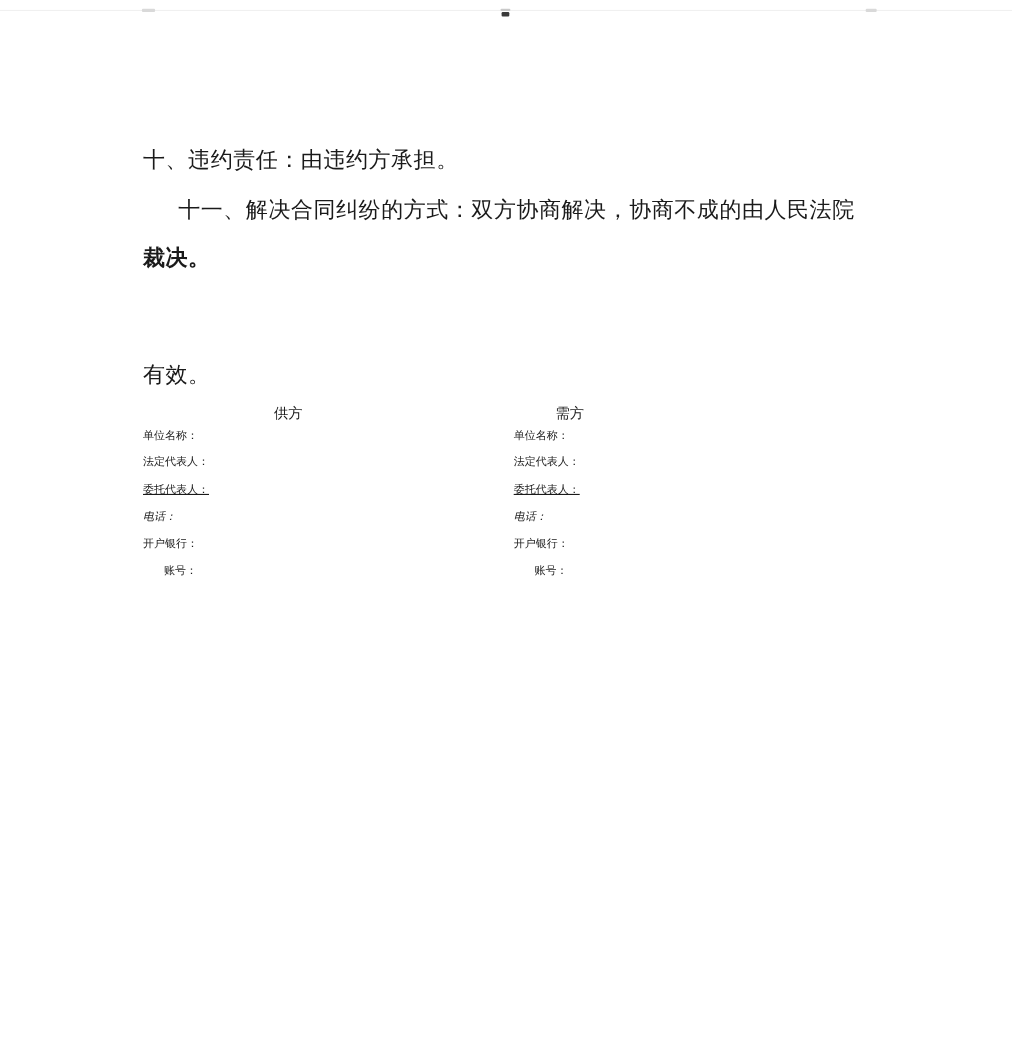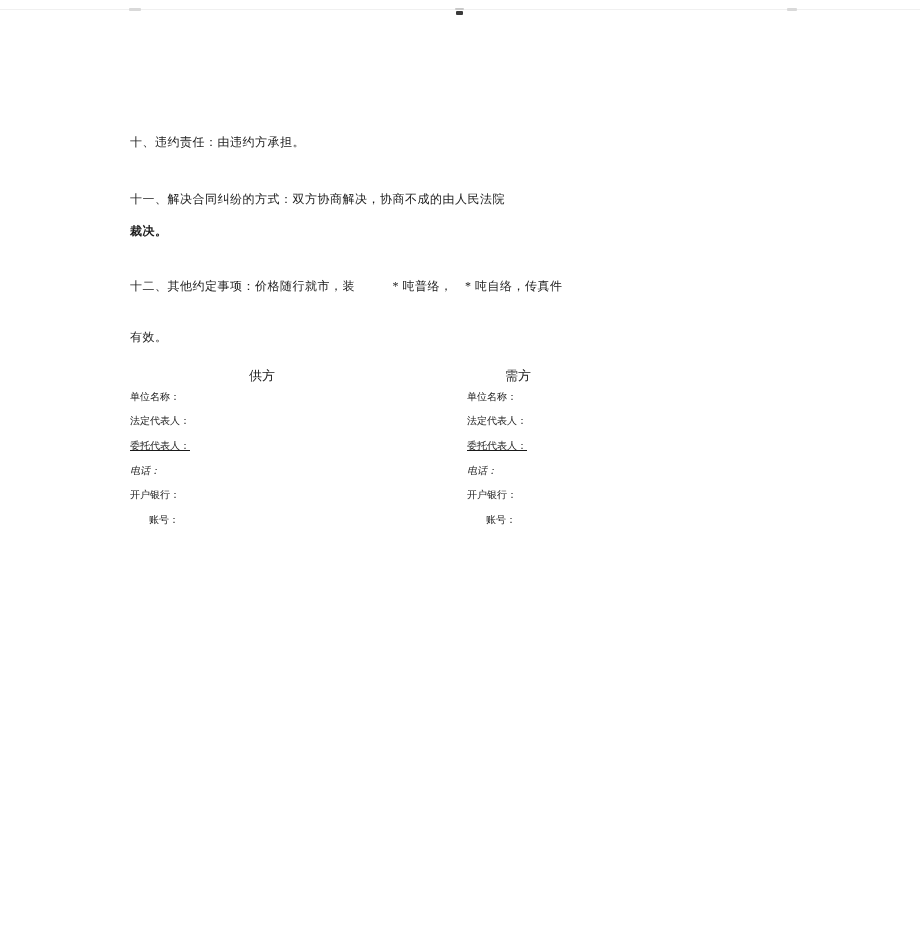--- a/index.html
+++ b/index.html
@@ -33,28 +33,28 @@
     border-radius: 1px;
   }
   .smudge.left   { left: 129px; top: 8px;  width: 12px; height: 3px; }
   .smudge.right  { left: 787px; top: 8px;  width: 10px; height: 3px; }
   .smudge.center-light { left: 455px; top: 8px; width: 9px; height: 2px; background:#c9c9c9; }
   .smudge.center-dark  { left: 456px; top: 11px; width: 7px; height: 4px; background:#3a3a3a; }
 
   .para {
     position: absolute;
     left: 130px;
-    font-size: 12px;
+    font-size: 20px;
     line-height: 1;
     white-space: pre;
     letter-spacing: 0.5px;
     color: #1a1a1a;
   }
   .p1 { top: 136px; }
-  .p2 { top: 193px; }
+  .p2 { top: 181px; margin-left: 32px; }
   .p3 { top: 225px; font-weight: bold; }
   .p4 { top: 280px; }
   .p5 { top: 331px; }
 
   .sig-title {
     position: absolute;
     top: 369px;
     font-size: 13px;
     line-height: 1;
     white-space: pre;
@@ -84,21 +84,20 @@
 
   <div class="top-divider"></div>
   <div class="smudge left"></div>
   <div class="smudge center-light"></div>
   <div class="smudge center-dark"></div>
   <div class="smudge right"></div>
 
   <div class="para p1">十、违约责任：由违约方承担。</div>
   <div class="para p2">十一、解决合同纠纷的方式：双方协商解决，协商不成的由人民法院</div>
   <div class="para p3">裁决。</div>
-  <div class="para p4">十二、其他约定事项：价格随行就市，装　　　* 吨普络，　* 吨自络，传真件</div>
   <div class="para p5">有效。</div>
 
   <div class="sig-title supplier">供方</div>
   <div class="sig-title buyer">需方</div>
 
   <div class="sig-field col-supplier r1">单位名称：</div>
   <div class="sig-field col-supplier r2">法定代表人：</div>
   <div class="sig-field col-supplier r3">委托代表人：</div>
   <div class="sig-field col-supplier r4">电话：</div>
   <div class="sig-field col-supplier r5">开户银行：</div>

